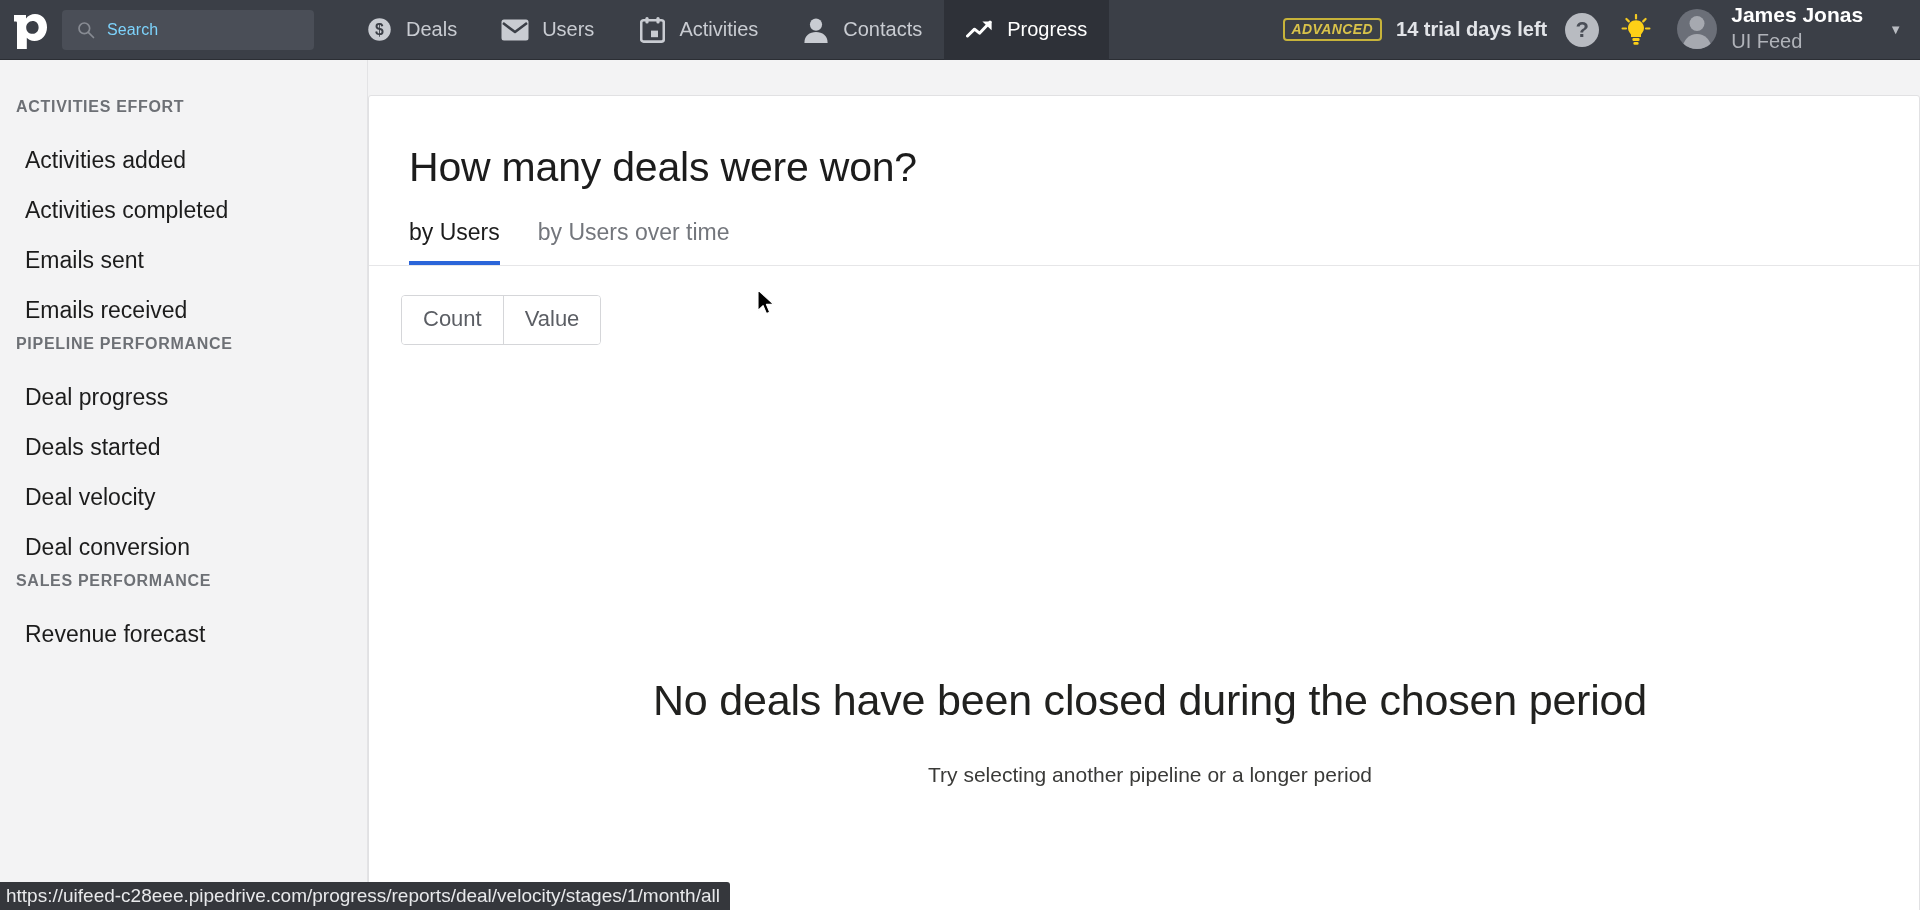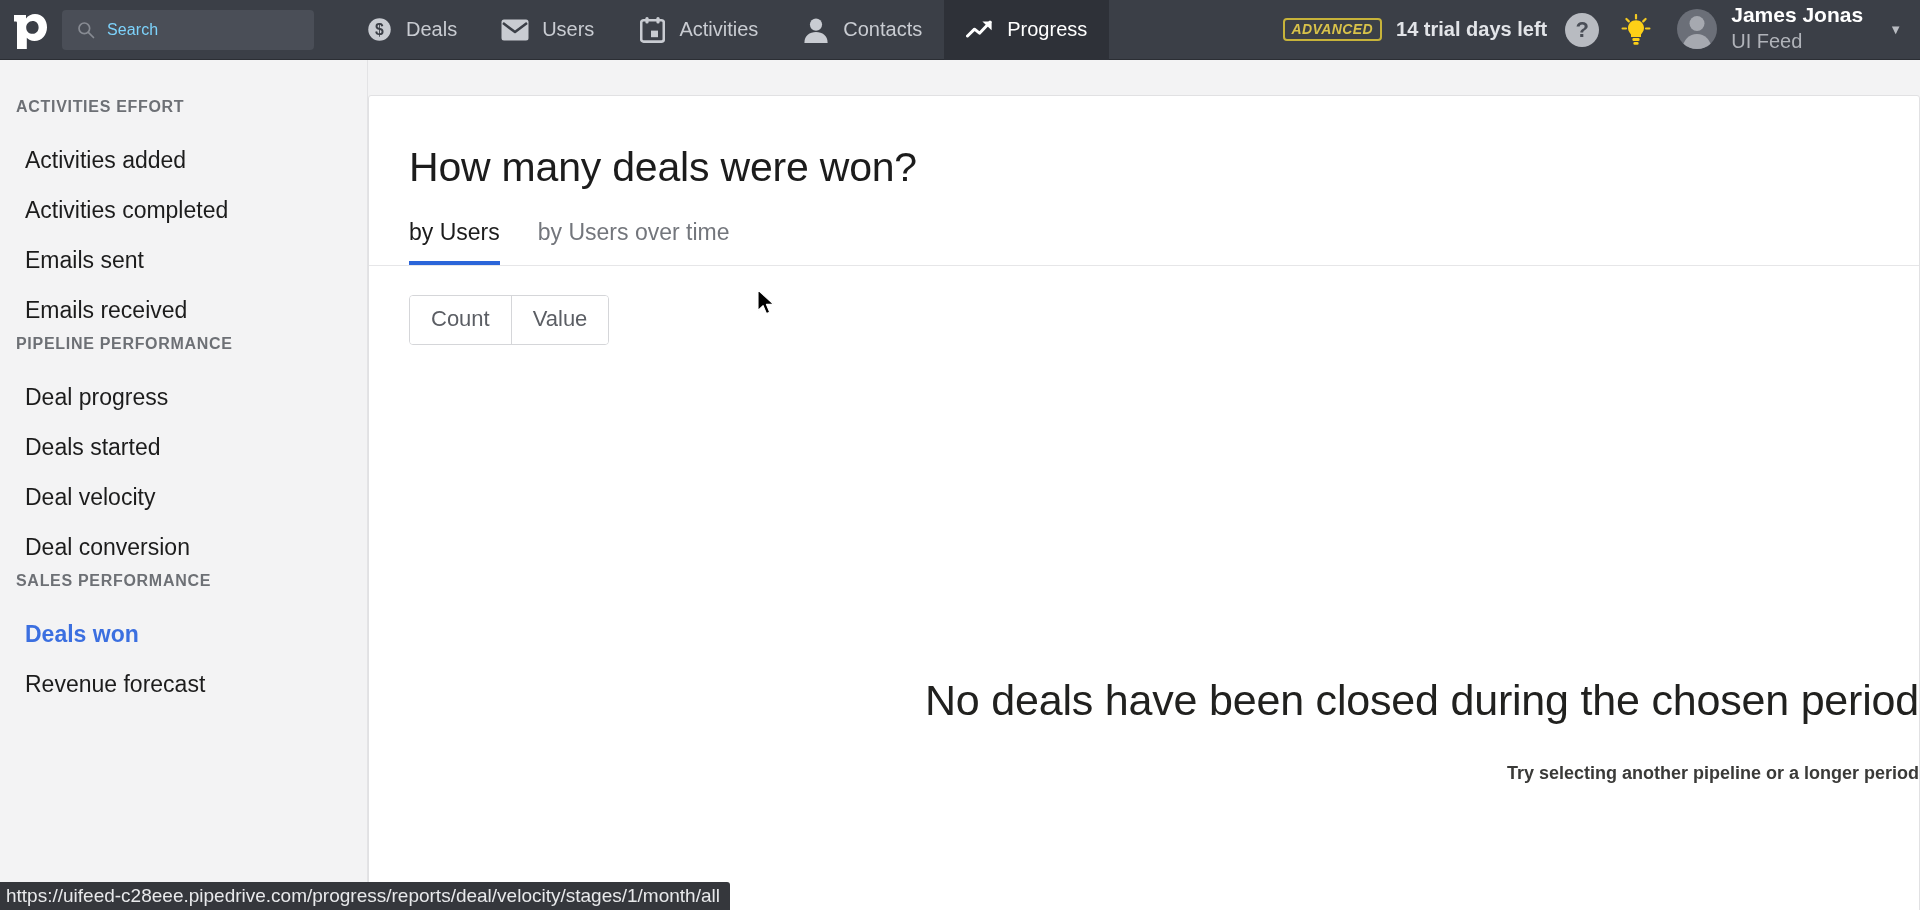--- a/index.html
+++ b/index.html
@@ -186,51 +186,50 @@
     font-size: 23px;
     color: #73767c;
     padding: 0 0 15px 0;
     margin-right: 38px;
     cursor: pointer;
     border-bottom: 4px solid transparent;
     white-space: nowrap;
   }
   .tab.active { color: #1c1c1c; border-bottom-color: #2b65d9; }
 
-  .toggle-wrap { padding: 29px 0 0 40px; }
+  .toggle-wrap { padding: 29px 0 0 32px; }
   .segmented {
     display: inline-flex;
     border: 1px solid #d5d6d9;
     border-radius: 4px;
     overflow: hidden;
     background: #fff;
   }
   .seg {
     font-size: 22px;
     color: #5b5e64;
     padding: 10px 21px 12px;
     cursor: pointer;
     background: #fff;
   }
   .seg + .seg { border-left: 1px solid #d5d6d9; }
 
   .empty {
     position: absolute;
     left: 12px; right: 0;
     top: 580px;
-    text-align: right;
+    text-align: center;
   }
   .empty-title {
     font-size: 43px; color: #21211f; font-weight: normal;
     letter-spacing: -.2px;
   }
   .empty-sub {
-    font-size: 18px; color: #3a3a38;
+    font-size: 21px; color: #3a3a38;
     margin-top: 38px;
-    font-weight: bold;
   }
 
   
   .statusbar {
     position: absolute;
     left: 0; bottom: 0;
     height: 28px;
     background: #35373c;
     color: #e8e9eb;
     font-size: 19px;
@@ -378,21 +377,20 @@
     <div class="sect">
       <div class="sect-title">PIPELINE PERFORMANCE</div>
       <div class="side-item">Deal progress</div>
       <div class="side-item">Deals started</div>
       <div class="side-item">Deal velocity</div>
       <div class="side-item">Deal conversion</div>
     </div>
 
     <div class="sect">
       <div class="sect-title">SALES PERFORMANCE</div>
-      <div class="side-item active">Deals won</div>
       <div class="side-item">Revenue forecast</div>
     </div>
 
   </div>
 
   <div class="main">
     <div class="card">
 
       <div class="card-title">How many deals were won?</div>
 

